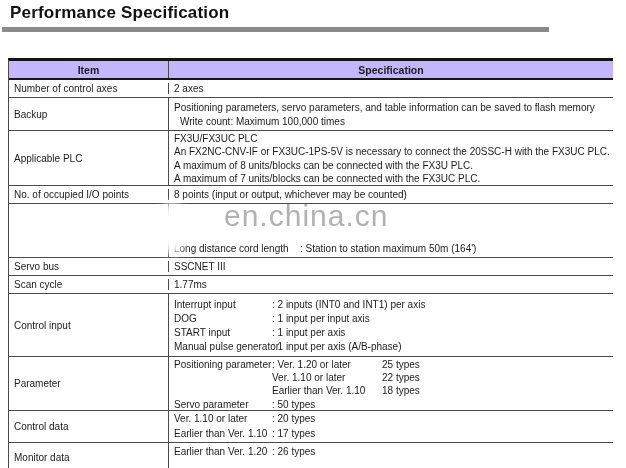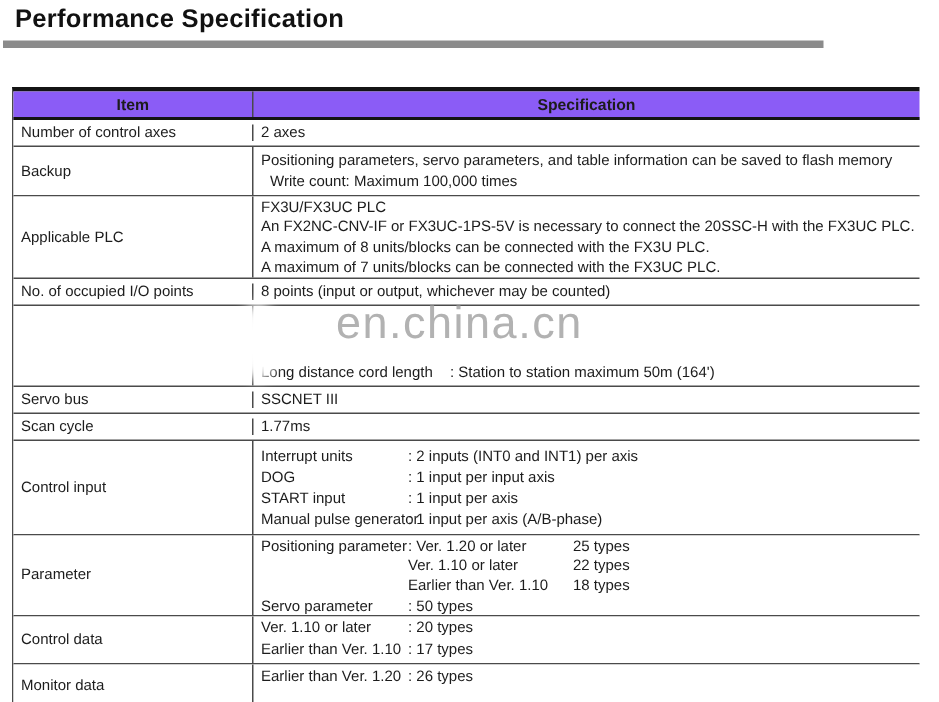--- a/index.html
+++ b/index.html
@@ -29,21 +29,21 @@
   .c-item{
     width:160px;flex:0 0 160px;box-sizing:border-box;
     border-right:1px solid #4a4a4a;
     display:flex;align-items:center;
     padding-left:5px;white-space:nowrap;
   }
   .c-spec{
     flex:1;box-sizing:border-box;padding-left:5px;white-space:nowrap;overflow:visible;
   }
   
-  .thead{height:19px;background:#8b5cf6;border-bottom:2px solid #141414;}
+  .thead{height:19px;background:#c4b5fd;border-bottom:2px solid #141414;}
   .thead .c-item,.thead .c-spec{
     justify-content:center;display:flex;align-items:center;
     font-weight:bold;font-size:10.5px;padding-left:0;
   }
   
   .single{align-items:center;}
   .single .c-spec{display:flex;align-items:flex-end;}
   .r0{height:18px;}
   .r1{height:33px;}  .r1 .c-spec{padding-top:3px;line-height:13.5px;}
   .r2{height:55px;}  .r2 .c-spec{padding-top:1px;line-height:13.3px;}
@@ -138,21 +138,21 @@
     <div class="c-item">Scan cycle</div>
     <div class="c-spec">
       <div class="ln">1.77ms</div>
     </div>
   </div>
 
   <div class="row r7">
     <div class="c-item">Control input</div>
     <div class="c-spec">
       <div class="pair">
-        <span class="plabel">Interrupt units</span>
+        <span class="plabel">Interrupt input</span>
         <span class="pval">: 2 inputs (INT0 and INT1) per axis</span>
       </div>
       <div class="pair">
         <span class="plabel">DOG</span>
         <span class="pval">: 1 input per input axis</span>
       </div>
       <div class="pair">
         <span class="plabel">START input</span>
         <span class="pval">: 1 input per axis</span>
       </div>

